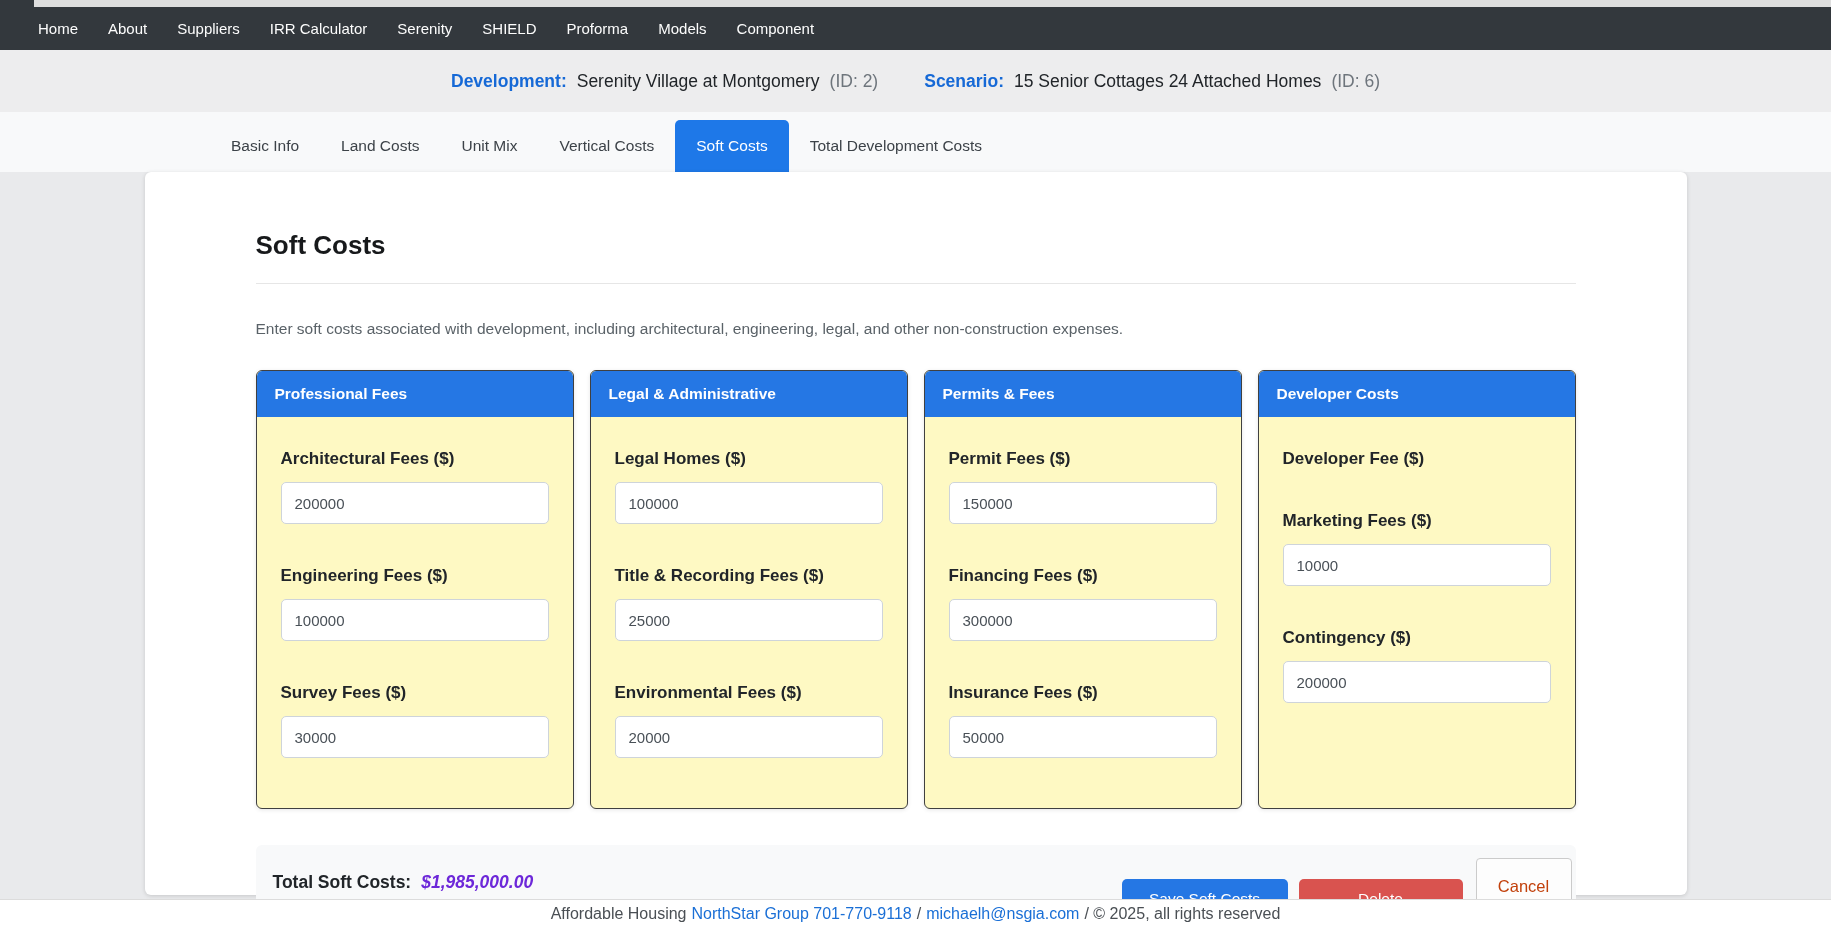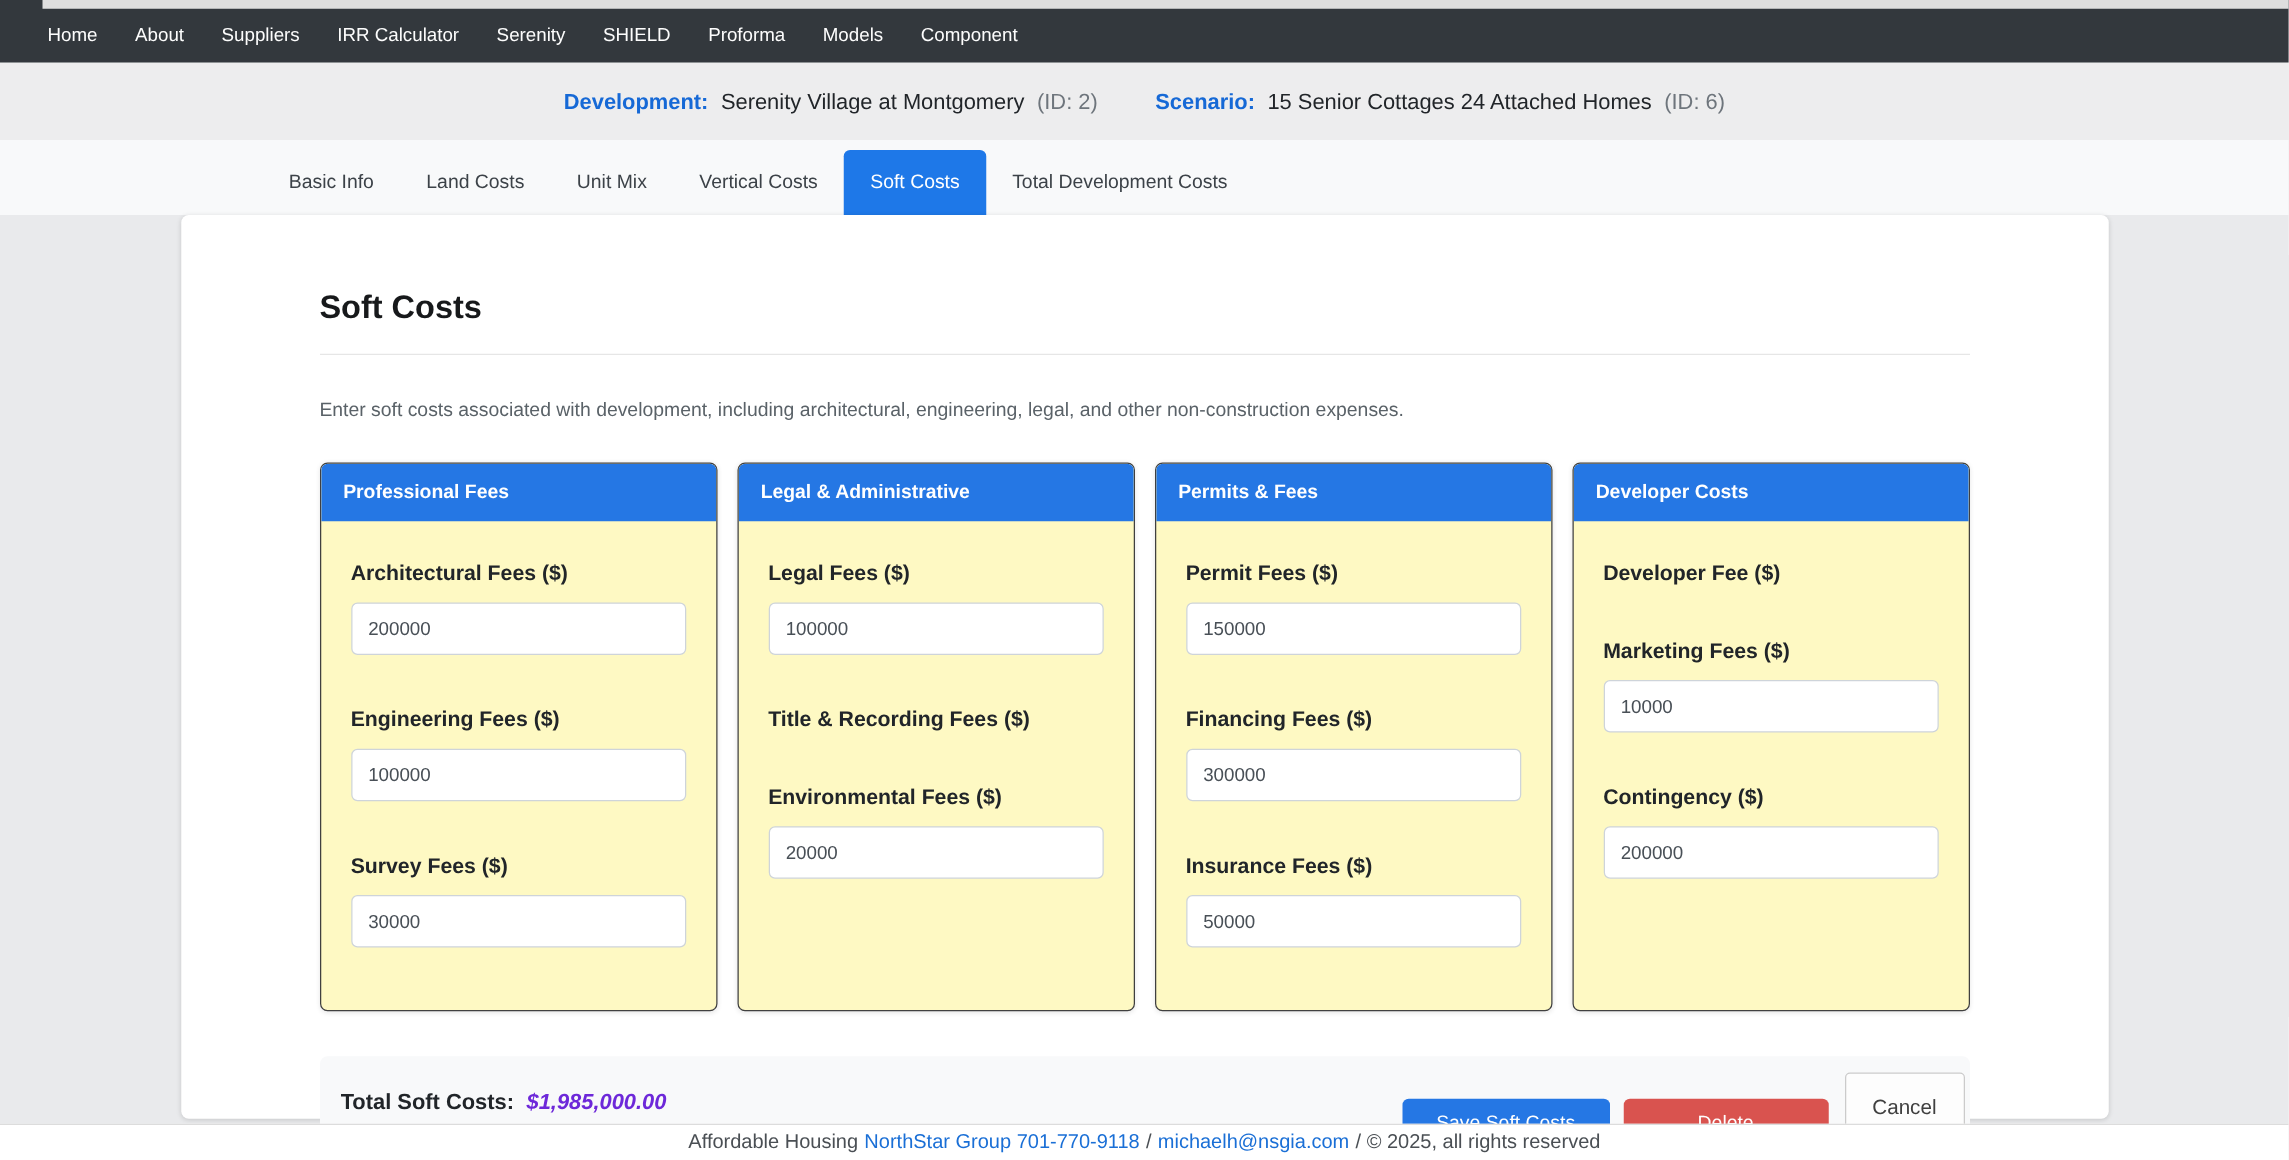--- a/index.html
+++ b/index.html
@@ -114,21 +114,21 @@
   .btn-save {
     position:absolute; left:866px; bottom:0; width:166px; height:39px;
     background:#2577e4; color:#fff; font-size:15.5px; border-radius:5px;
   }
   .btn-delete {
     position:absolute; left:1043px; bottom:0; width:164px; height:39px;
     background:#d9534f; color:#fff; font-size:15.5px; border-radius:5px;
   }
   .btn-cancel {
     position:absolute; left:1220px; bottom:3px; width:96px; height:57px;
-    background:#fdfdfd; color:#404040; font-size:16.5px;
+    background:#fdfdfd; color:#c2410c; font-size:16.5px;
     border:1px solid #cbcbcb; border-radius:4px;
   }
   
   .footer {
     position:absolute; left:0; right:0; bottom:0; height:29px;
     background:#fff; border-top:1px solid #dcdcdc;
     display:flex; align-items:center; justify-content:center;
     font-size:16px; color:#4a4f54; gap:5px;
   }
   .footer a { color:#1a6fd6; text-decoration:none; cursor:pointer; }
@@ -192,25 +192,26 @@
           <label class="field-label">Survey Fees ($)</label>
           <input class="field-input" type="text" value="30000" style="">
         </div>
       </div>
     </div>
 
     <div class="cost-card">
       <div class="cost-card-header">Legal &amp; Administrative</div>
       <div class="cost-card-body">
         <div class="field-group">
-          <label class="field-label">Legal Fees ($)</label>
+          <label class="field-label">Legal Homes ($)</label>
           <input class="field-input" type="text" value="100000" style="">
         </div>
         <div class="field-group">
           <label class="field-label">Title &amp; Recording Fees ($)</label>
+          <input class="field-input" type="text" value="25000" style="">
         </div>
         <div class="field-group">
           <label class="field-label">Environmental Fees ($)</label>
           <input class="field-input" type="text" value="20000" style="">
         </div>
       </div>
     </div>
 
     <div class="cost-card">
       <div class="cost-card-header">Permits &amp; Fees</div>

